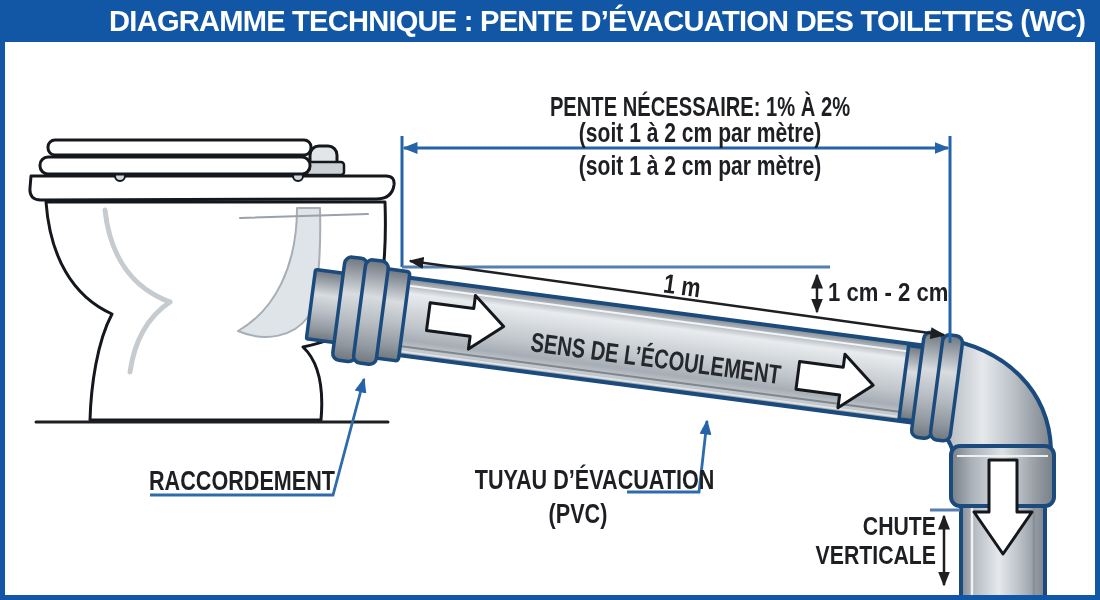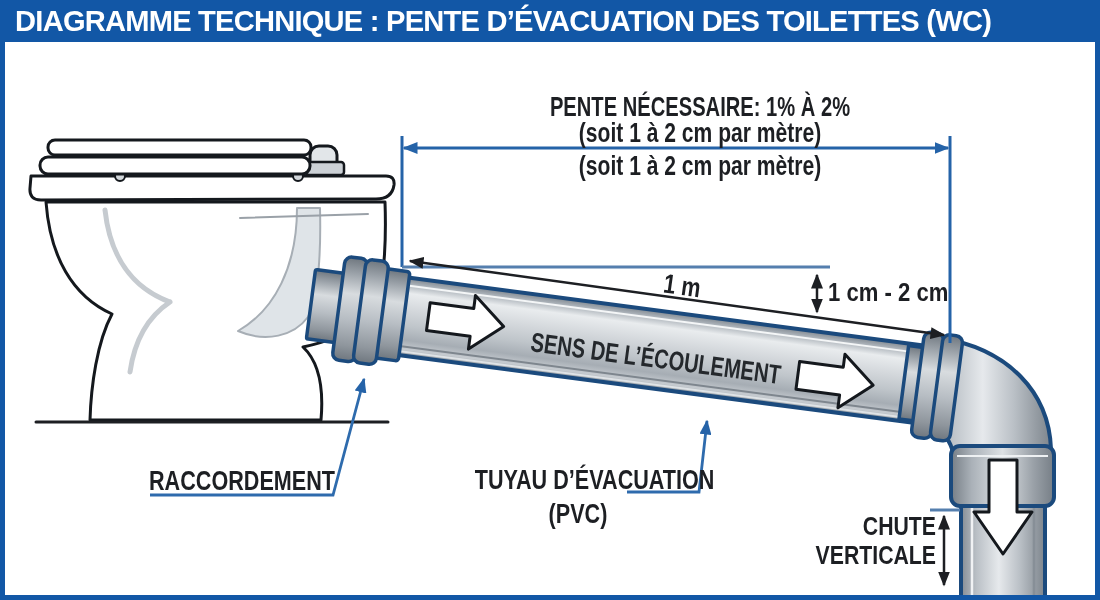--- a/index.html
+++ b/index.html
@@ -1,19 +1,19 @@
 <!DOCTYPE html>
 <html><head>
 <meta charset="utf-8">
 <style>
   html,body{margin:0;padding:0;background:#fff;}
   .stage{position:relative;width:1100px;height:600px;background:#ffffff;overflow:hidden;
          font-family:"Liberation Sans",sans-serif;}
   .hdr{position:absolute;left:0;top:0;width:1100px;height:42px;z-index:6;
-       display:flex;align-items:center;justify-content:flex-start;}
+       display:flex;align-items:center;justify-content:flex-end;}
   .hdr-title{color:#ffffff;font-size:30px;font-weight:700;letter-spacing:-0.8px;
        white-space:nowrap;transform:scaleX(0.97);transform-origin:center;}
   .edge{position:absolute;z-index:6;}
   .edge.l{left:0;top:42px;width:5px;height:558px;}
   .edge.r{left:1095px;top:42px;width:5px;height:558px;}
   .edge.b{left:0;top:595px;width:1100px;height:5px;}
   svg.diagram{position:absolute;left:0;top:0;z-index:1;}
   .lbl{position:absolute;color:#1d1f23;white-space:nowrap;z-index:4;line-height:1.08;}
   .ctr{text-align:center;}
   .l-pente{left:425px;top:92px;width:550px;font-size:28px;font-weight:700;

